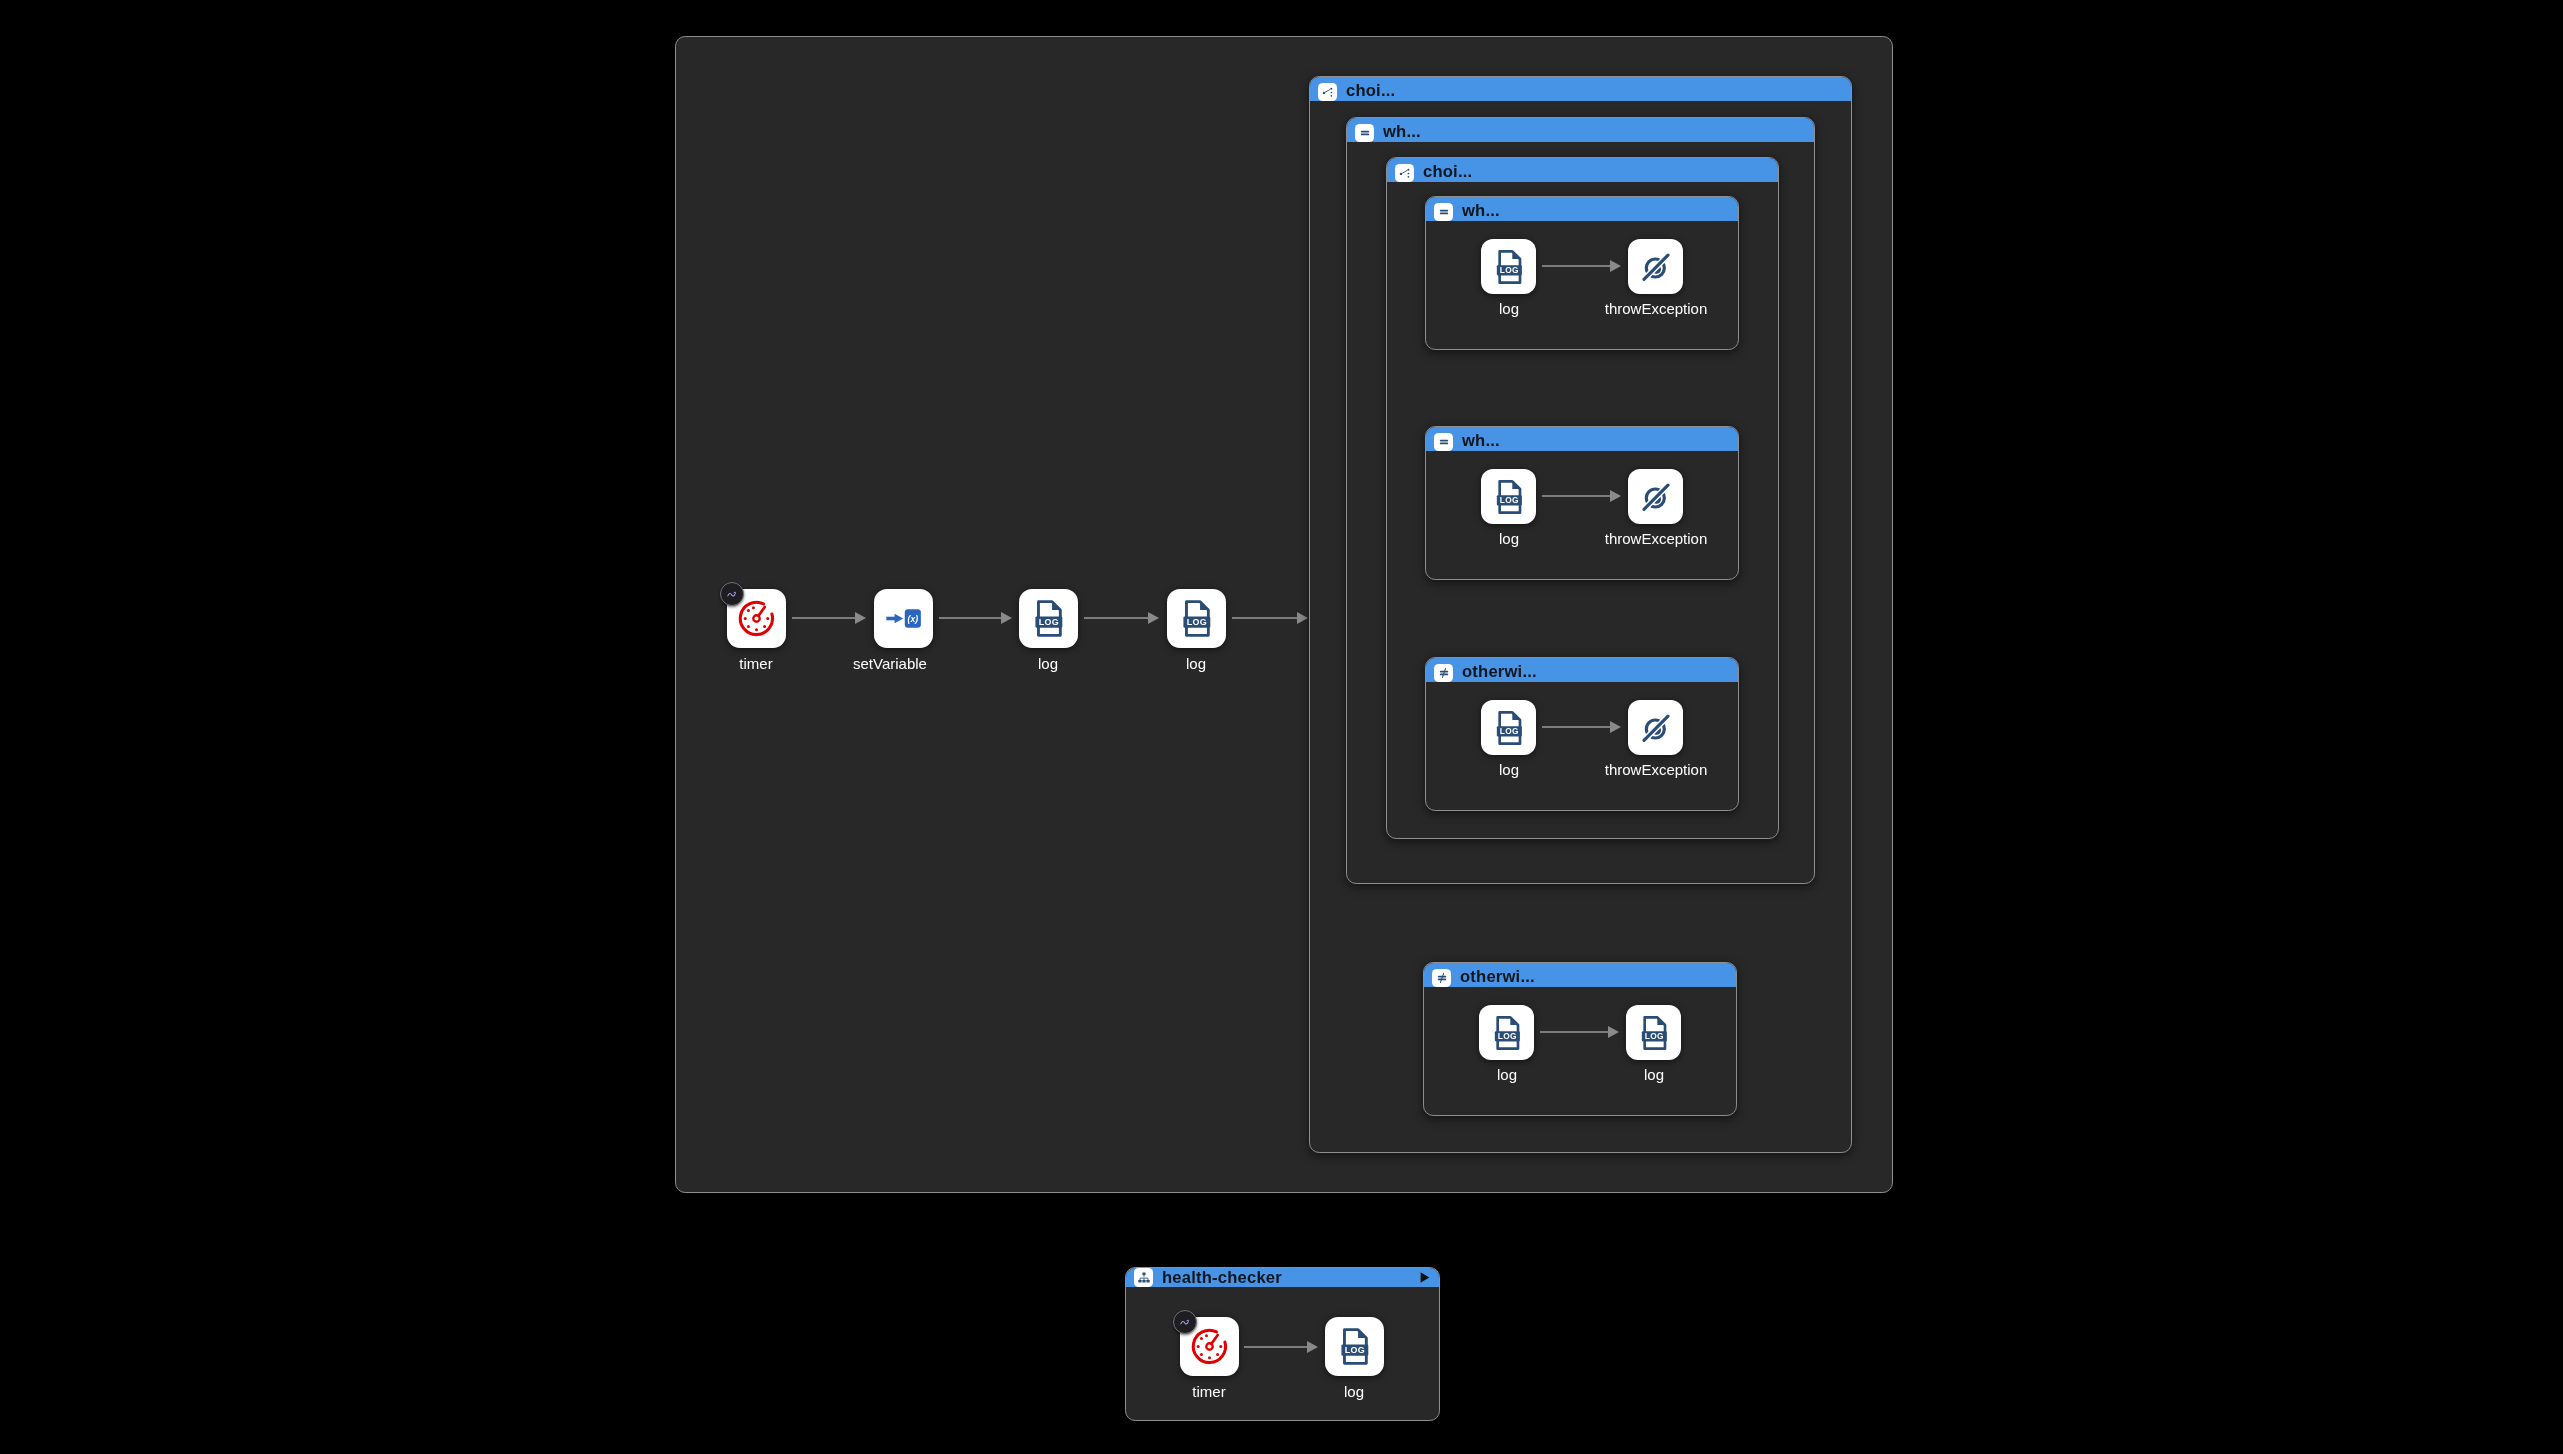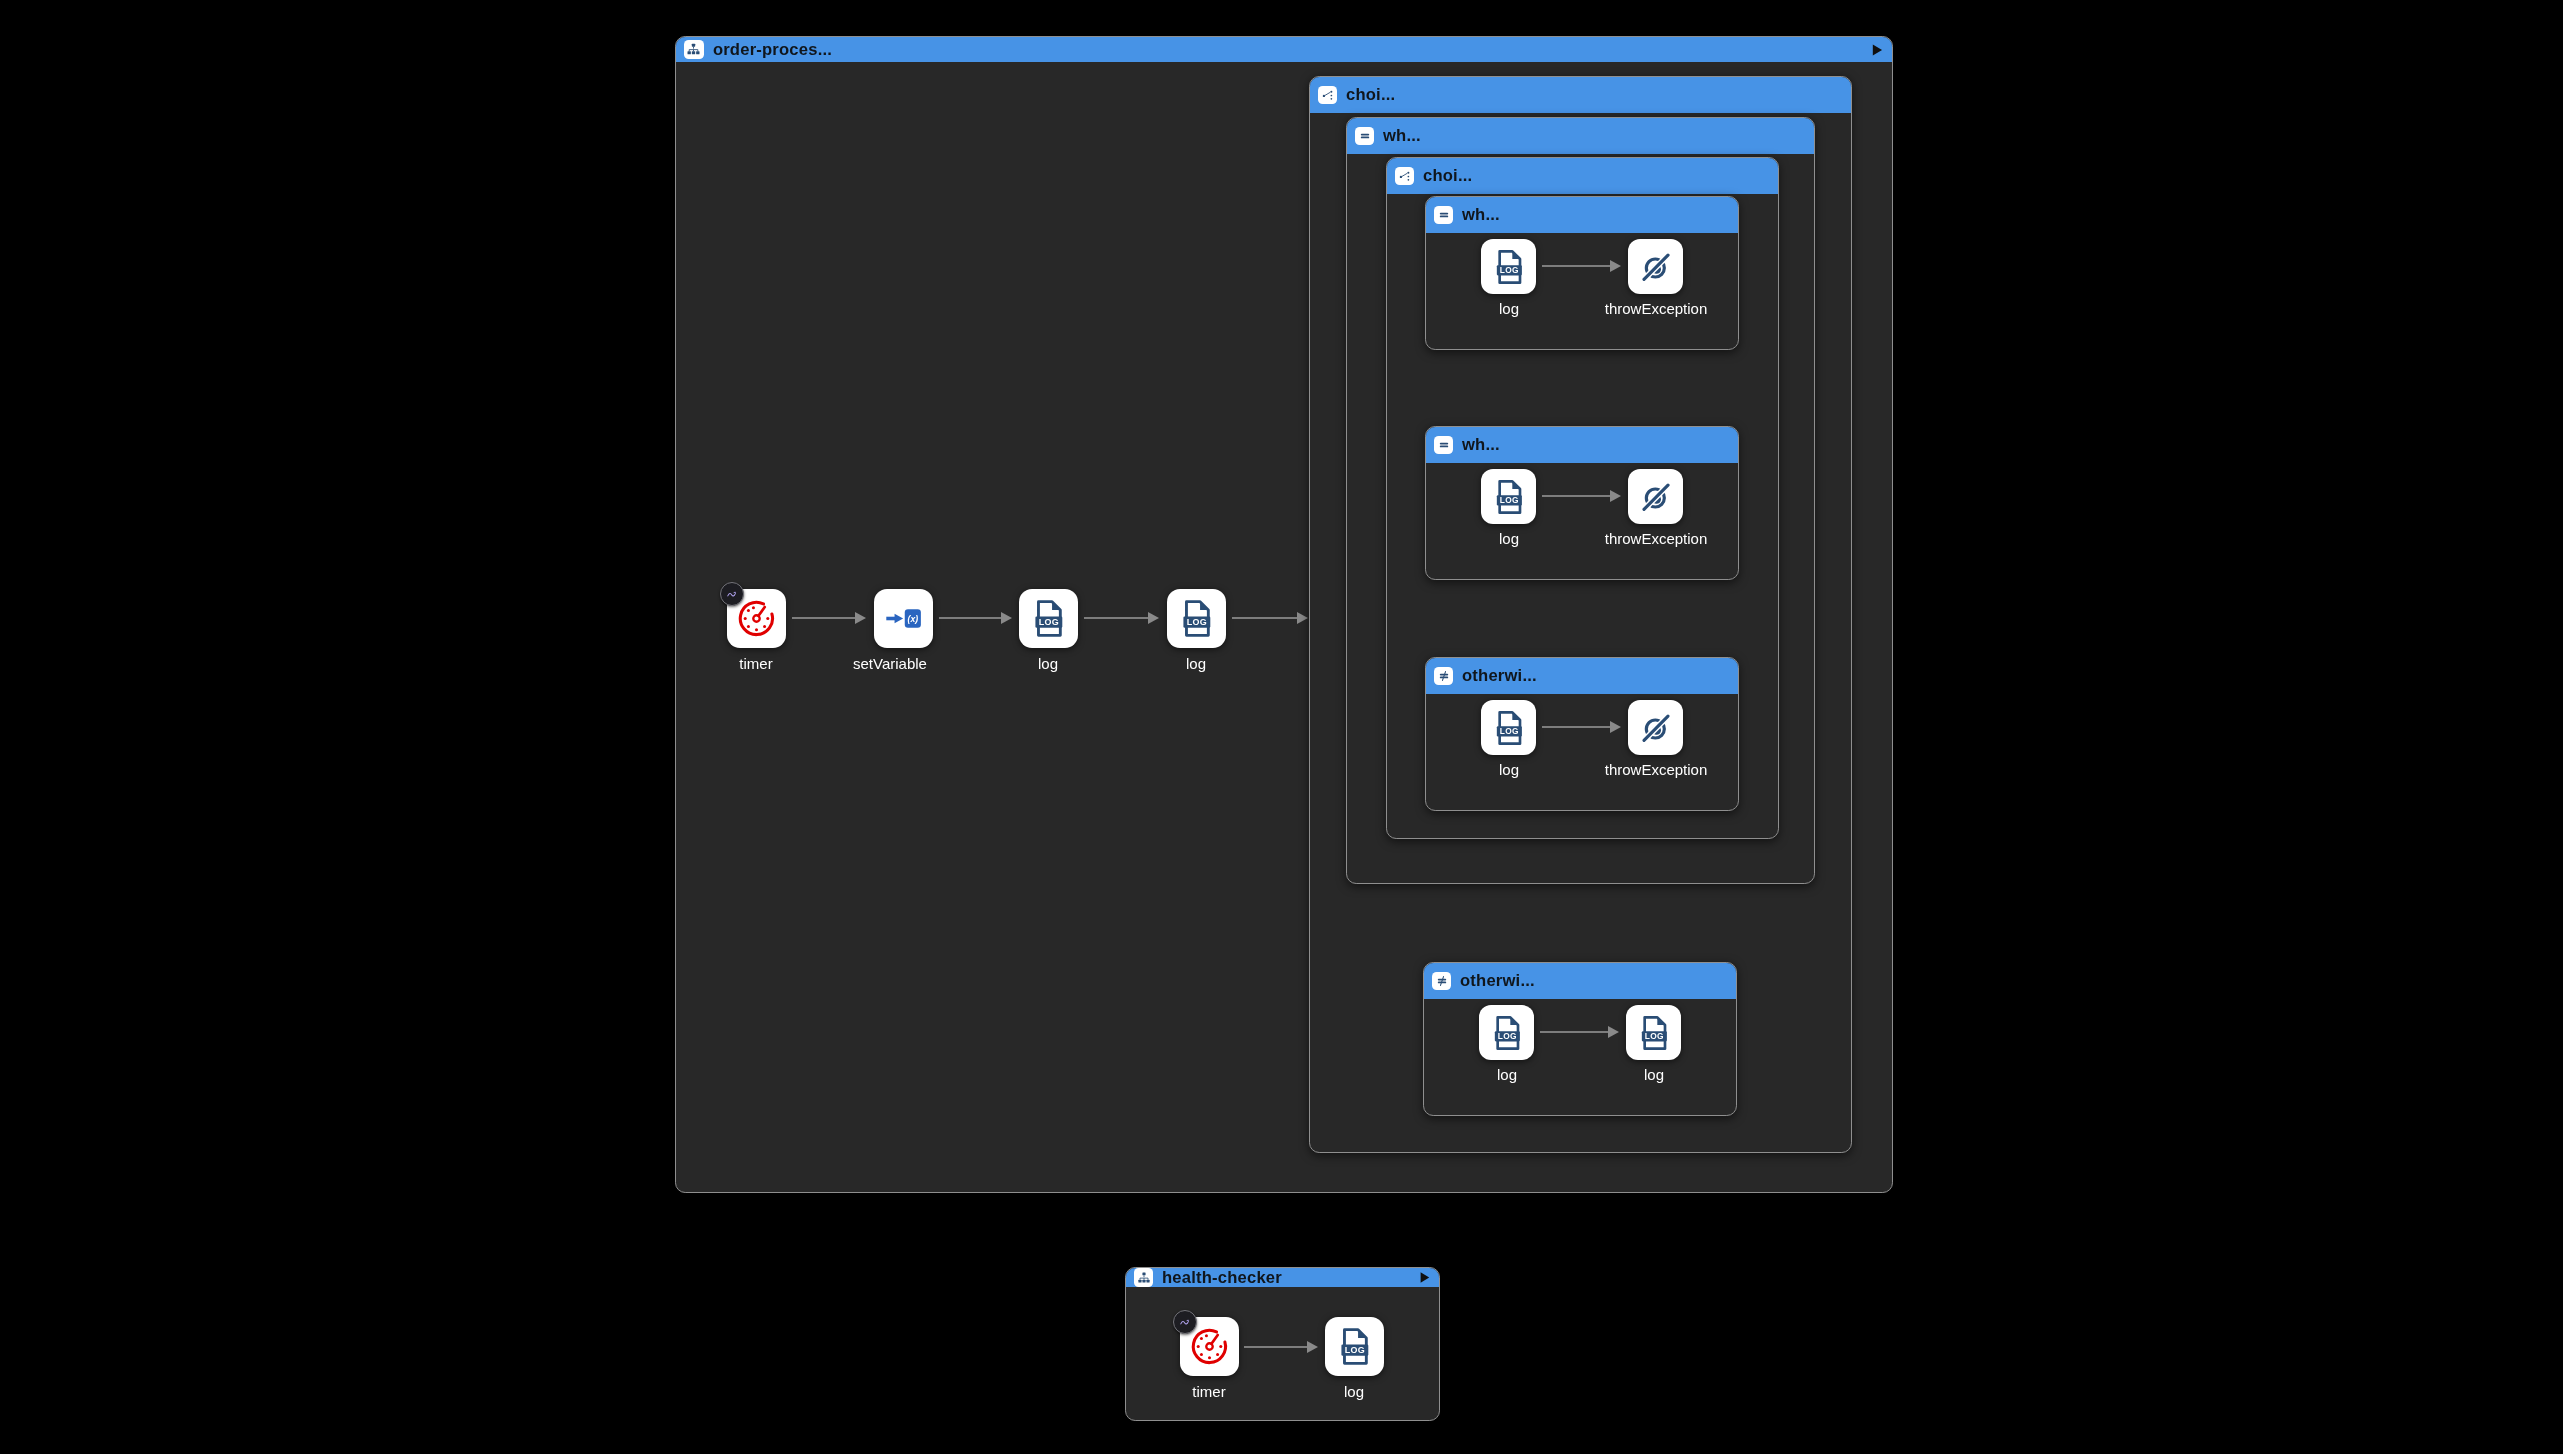--- a/index.html
+++ b/index.html
@@ -4,21 +4,21 @@
 <style>
   html,body{margin:0;padding:0;background:#000;}
   body{font-family:"Liberation Sans",sans-serif;}
   .stage{position:relative;width:2563px;height:1454px;background:#000000;overflow:hidden;}
   svg text{font-family:"Liberation Sans",sans-serif;}
 
   .container{position:absolute;background:#282828;border:0.9px solid #8f8f8f;border-radius:10.2px;
              box-shadow:0 2.8px 9.2px rgba(0,0,0,.55);}
   .hdr{position:absolute;top:0;left:0;right:0;height:25px;background:#4793e6;
        border-radius:9.2px 9.2px 0 0;display:flex;align-items:center;padding:0 8.3px;gap:9.2px;}
-  .hdr.sub{height:36px;}
+  .hdr.sub{height:24px;align-items:flex-end;}
   .hicon{width:19.4px;height:19.4px;background:#ffffff;border-radius:4.6px;flex:none;
          display:flex;align-items:center;justify-content:center;}
   .htitle{font-weight:bold;font-size:16.6px;color:#10161c;white-space:nowrap;letter-spacing:0.2px;}
   .play{margin-left:auto;display:flex;align-items:center;}
 
   .node{position:absolute;width:59px;height:59px;background:#ffffff;border-radius:13px;
         box-shadow:0 1.8px 6.5px rgba(0,0,0,.5);display:flex;align-items:center;justify-content:center;}
   .node.small{width:55px;height:55px;border-radius:12px;}
   .g{width:43px;height:43px;display:block;}
   .node.small .g{width:40px;height:40px;}
@@ -33,39 +33,20 @@
   .badge{position:absolute;left:-7.4px;top:-7.4px;width:22px;height:22px;border-radius:50%;
          background:#1d1d22;border:1.4px solid #74747a;display:flex;align-items:center;
          justify-content:center;z-index:2;box-shadow:0 0.9px 2.8px rgba(0,0,0,.6);}
 </style>
 </head>
 <body>
 
 <div class="stage">
 
   <div class="container" style="left:675px;top:36px;width:1216px;height:1155px">
-    <div class="hdr">
-      <span class="hicon">
-        <svg viewBox="0 0 24 24" width="15" height="15">
-            <g fill="#2a4d75">
-              <rect x="9.3" y="2.6" width="5.4" height="4.8" rx="0.9"></rect>
-              <rect x="2.4" y="14.8" width="5.4" height="4.8" rx="0.9"></rect>
-              <rect x="9.3" y="14.8" width="5.4" height="4.8" rx="0.9"></rect>
-              <rect x="16.2" y="14.8" width="5.4" height="4.8" rx="0.9"></rect>
-            </g>
-            <path d="M12 7.4v3.2M5.1 14.8v-2.6h13.8v2.6M12 12.2v2.6" stroke="#2a4d75" stroke-width="1.4" fill="none"></path>
-          </svg>
-      </span>
-      <span class="htitle">order-proces...</span>
-      <span class="play">
-        <svg viewBox="0 0 16 16" width="14" height="14">
-            <path d="M3.2 1.6L13.8 8 3.2 14.4z" fill="#101010"></path>
-          </svg>
-      </span>
-    </div>
 
     <div class="node" style="left:51px;top:552px">
       <span class="badge">
         <svg viewBox="0 0 24 24" width="14" height="14" fill="none" stroke="#b3a5f3" stroke-linecap="round">
             <path d="M4.8 15.2c2.4-5.4 5-4.6 6.8-1.6 1.6 2.6 4.2 2.2 5.6-1.4" stroke-width="1.8"></path>
             <path d="M15.4 9.6l2.2-.8.3 2.3" stroke-width="1.5"></path>
           </svg>
       </span>
       <svg class="g" viewBox="0 0 24 24" fill="none" stroke="#e00000">
           <path d="M15.9 3.9A9 9 0 1 0 20.6 9.5" stroke-width="1.7" stroke-linecap="round"></path>

